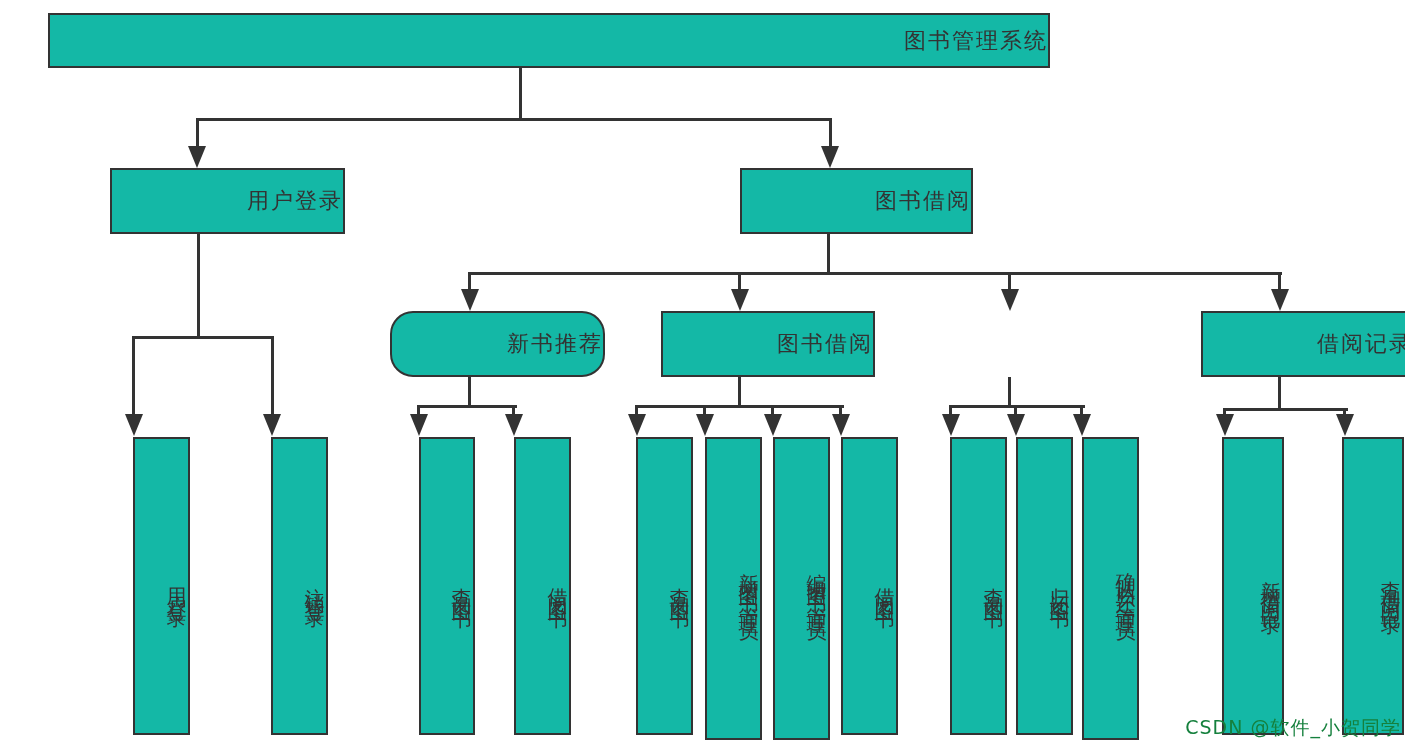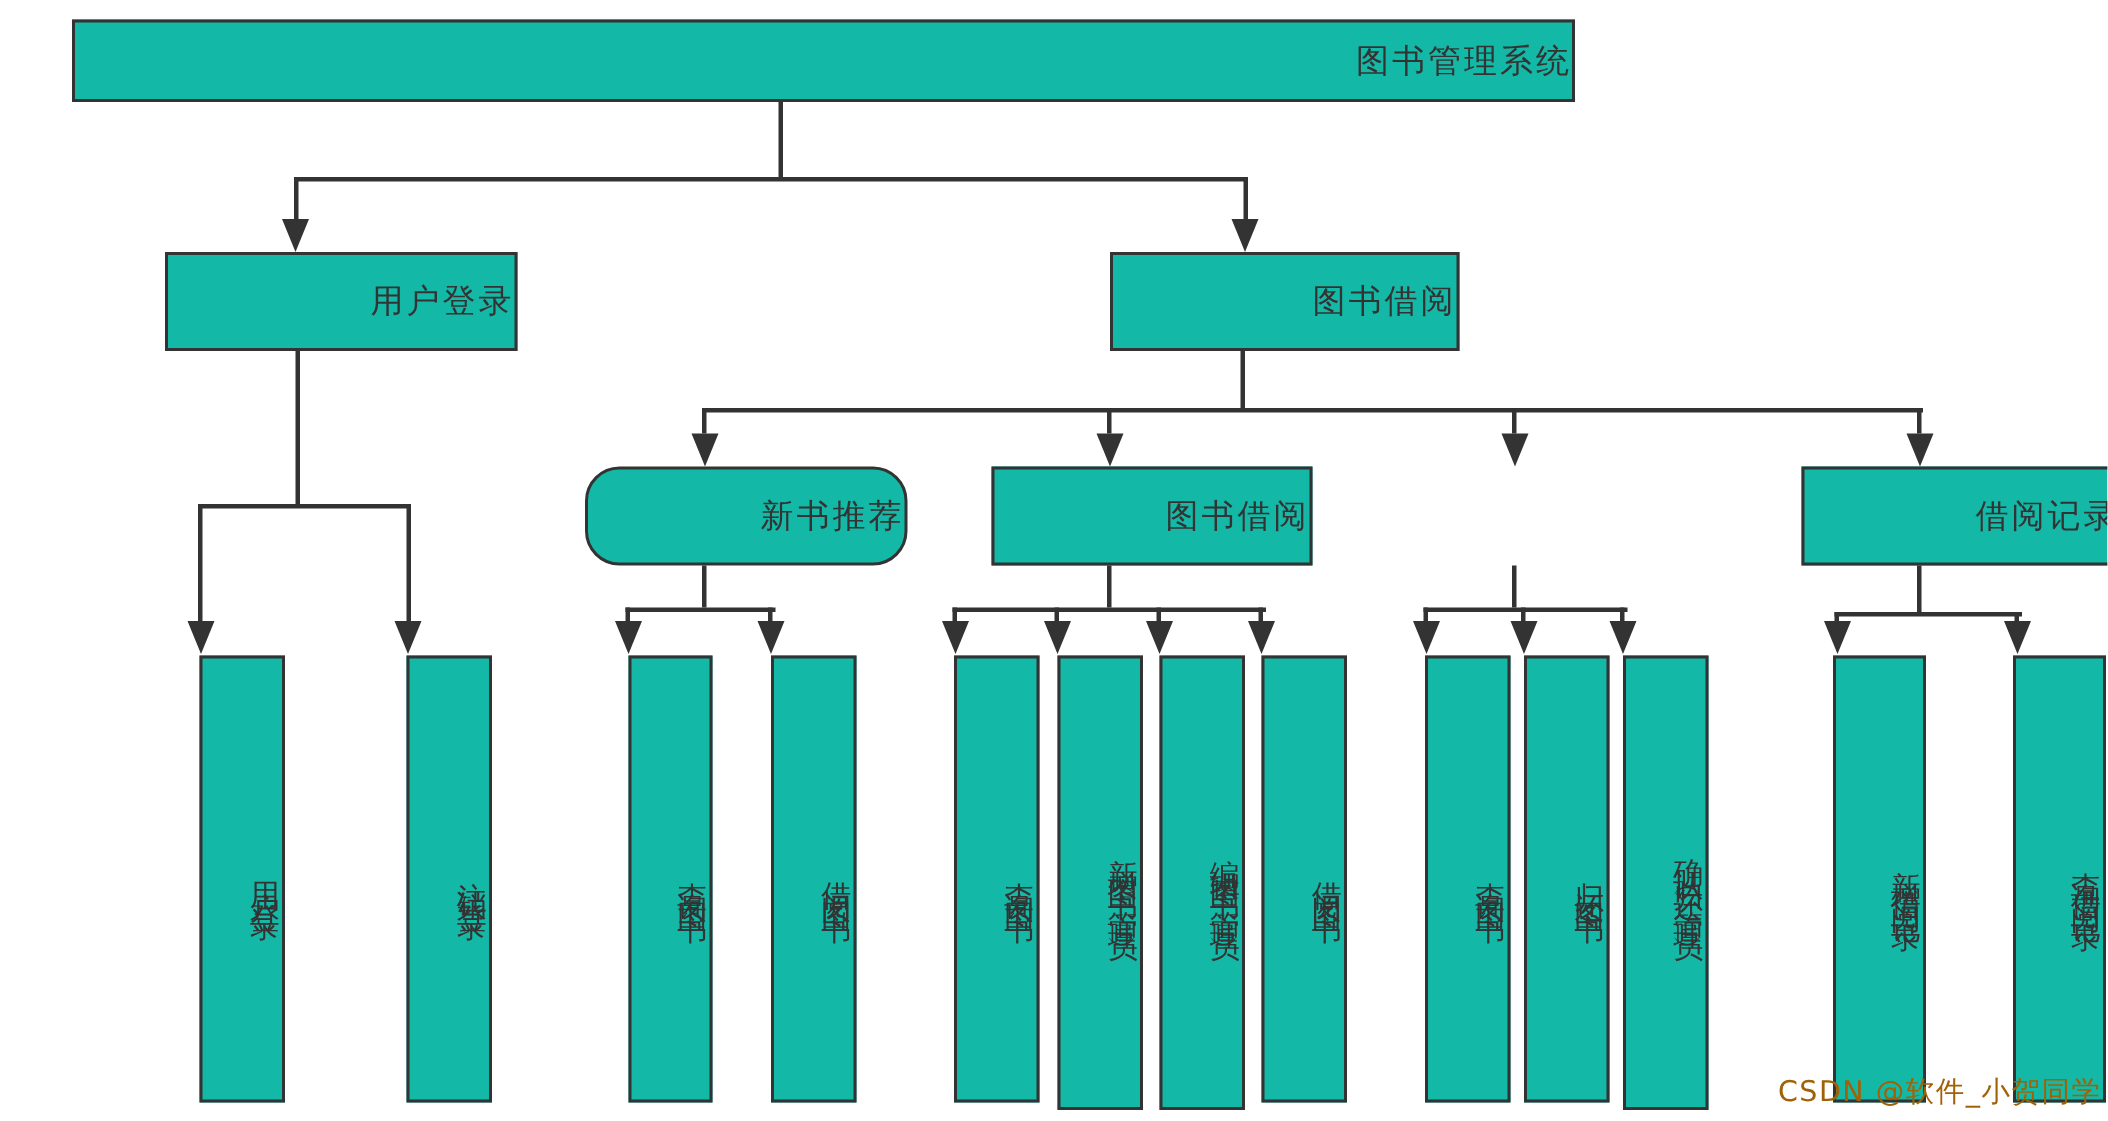--- a/index.html
+++ b/index.html
@@ -17,21 +17,21 @@
     font-size:20px;color:#333333;letter-spacing:7px;line-height:1.1;white-space:nowrap;
   }
   .vline{position:absolute;width:3px;background:#333333;}
   .hbar{position:absolute;height:3px;background:#333333;}
   .tri{
     position:absolute;width:0;height:0;
     border-left:9px solid transparent;border-right:9px solid transparent;
     border-top:22px solid #333333;
   }
   .watermark{
-    position:absolute;right:4px;bottom:6px;font-size:19px;color:#a16207;
+    position:absolute;right:4px;bottom:6px;font-size:19px;color:#15803d;
     letter-spacing:1px;z-index:10;white-space:nowrap;
   }
 </style>
 </head>
 <body>
 
 <div class="canvas">
 
   <div class="box hbox" style="left:20px;top:13px;width:1002px;height:55px;">
     <span>图书管理系统</span>

